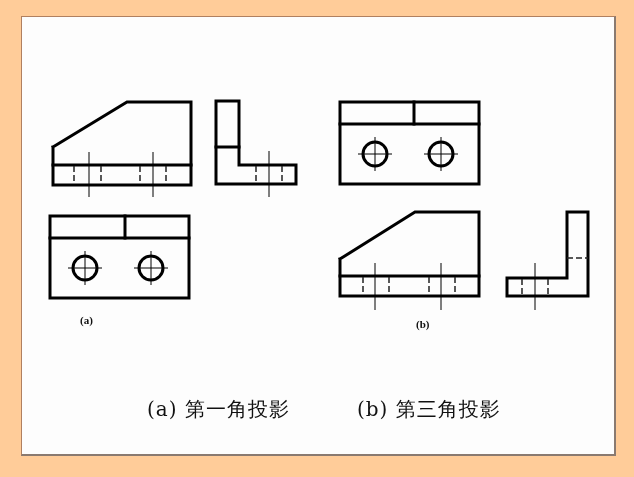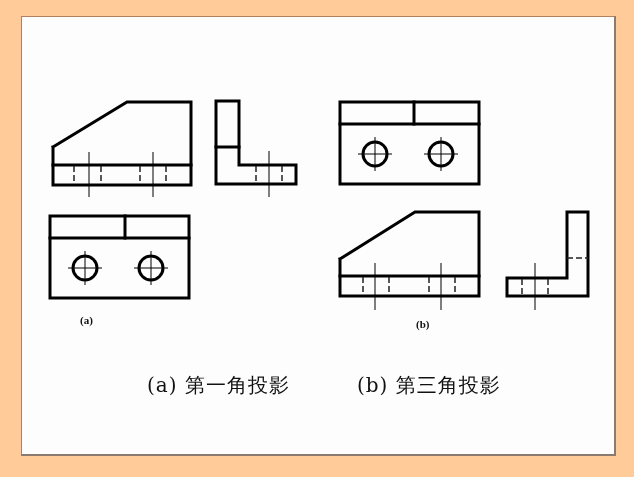--- a/index.html
+++ b/index.html
@@ -2,21 +2,21 @@
 <html><head>
 <meta charset="utf-8">
 <style>
   html,body{margin:0;padding:0;}
   body{width:634px;height:477px;background:#ffcc99;position:relative;overflow:hidden;font-family:"DejaVu Serif",serif;}
   .panel{position:absolute;left:21px;top:16px;width:595px;height:440px;background-color:#fdfdfd;
     background-image:radial-gradient(#d8d8d8 0.6px, transparent 0.7px);background-size:4px 4px;
     border-top:1px solid #b08060;border-left:1px solid #b08060;border-right:2px solid #8a7a70;border-bottom:2px solid #8a7a70;box-sizing:border-box;}
   svg.drawing{position:absolute;left:0;top:0;}
   .sub{position:absolute;font-family:"Liberation Serif",serif;font-weight:bold;font-size:11px;color:#111;}
-  .caption{position:absolute;top:372px;font-family:"DejaVu Serif",serif;font-size:20px;color:#111;letter-spacing:1px;white-space:nowrap;}
+  .caption{position:absolute;top:396px;font-family:"DejaVu Serif",serif;font-size:20px;color:#111;letter-spacing:1px;white-space:nowrap;}
 </style>
 </head>
 <body>
 
 <div class="panel"></div>
 
 <svg class="drawing" width="634" height="477">
   <g fill="none" stroke="#000" stroke-width="3" stroke-linecap="square">
 
     <g>

